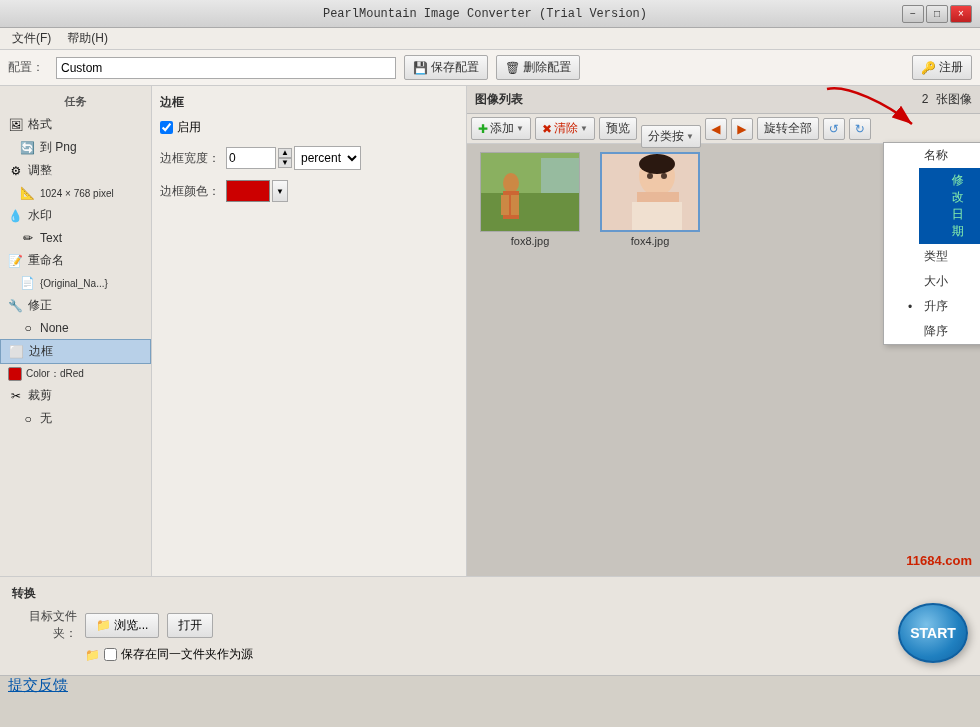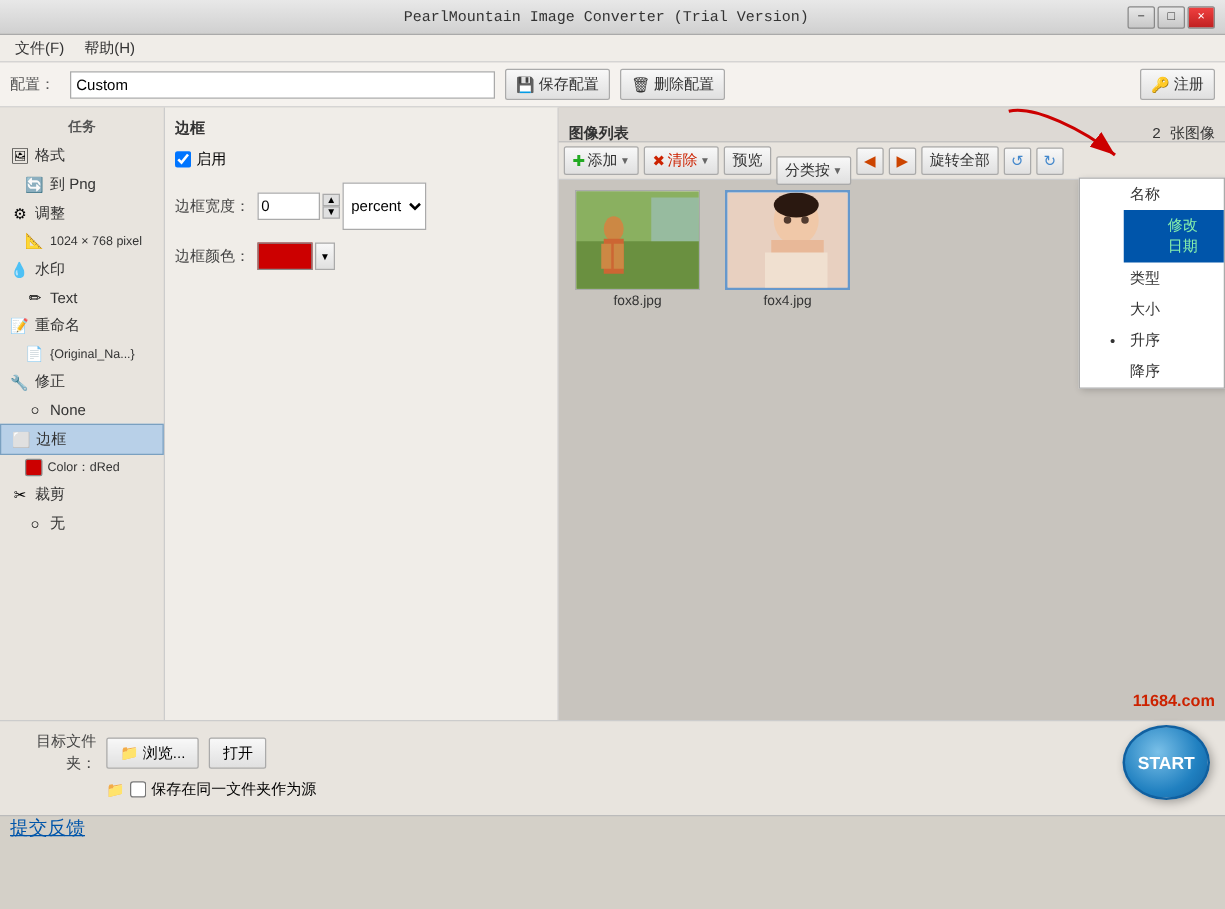--- a/index.html
+++ b/index.html
@@ -63,21 +63,21 @@
       padding: 3px 8px;
       background: linear-gradient(to bottom, #f8f8f8, #e0e0e0);
       border: 1px solid #aaa;
       border-radius: 2px;
       cursor: pointer;
       color: #333;
     }
 
     
     .sidebar {
-      width: 132px;
+      width: 152px;
       background: #e8e4de;
       border-right: 1px solid #ccc;
       padding: 4px 0;
     }
     .sidebar-section-title {
       text-align: center;
       padding: 4px 0;
       color: #555;
       font-weight: bold;
       font-size: 11px;
@@ -118,21 +118,21 @@
     .form-label { width: 60px; text-align: right; color: #444; }
     .form-input-wrap { display: flex; align-items: center; gap: 2px; }
     .form-input {
       width: 50px; height: 22px;
       border: 1px solid #aaa;
       padding: 0 2px;
       background: white;
     }
     .spin-btns { display: flex; flex-direction: column; }
     .spin-btn { width: 14px; height: 10px; background: #e0e0e0; border: 1px solid #aaa; font-size: 8px; cursor: pointer; display: flex; align-items: center; justify-content: center; line-height: 1; }
-    .unit-select { height: 38px; border: 1px solid #aaa; background: white; padding: 0 2px; }
+    .unit-select { height: 24px; border: 1px solid #aaa; background: white; padding: 0 2px; }
     .color-btn {
       width: 44px; height: 22px;
       background: #cc0000;
       border: 1px solid #888;
       cursor: pointer;
     }
     .dropdown-arrow {
       width: 16px; height: 22px;
       background: linear-gradient(to bottom, #f8f8f8, #e0e0e0);
       border: 1px solid #aaa;
@@ -145,21 +145,21 @@
     .image-panel {
       flex: 1;
       background: #c8c4be;
       display: flex;
       flex-direction: column;
     }
     .image-panel-header {
       background: #ddd9d4;
       height: 28px;
       display: flex;
-      align-items: flex-start;
+      align-items: center;
       padding: 12px 8px;
       border-bottom: 1px solid #bbb;
       justify-content: space-between;
     }
     .image-panel-title { font-weight: bold; color: #333; }
     .image-count { color: #333; font-family: Liberation Mono, monospace; }
     .image-toolbar {
       background: #e8e4de;
       height: 30px;
       display: flex;
@@ -398,21 +398,21 @@
       <span class="sidebar-item-label">修正</span>
     </div>
     <div class="sidebar-item" style="padding-left:20px;">
       <span class="sidebar-item-icon">○</span>
       <span class="sidebar-item-label">None</span>
     </div>
     <div class="sidebar-item active">
       <span class="sidebar-item-icon">⬜</span>
       <span class="sidebar-item-label">边框</span>
     </div>
-    <div class="sidebar-item" style="padding-left:20px;">
+    <div class="sidebar-item" style="padding-left:8px;">
       <span class="sidebar-item-icon" style="background:#cc0000;width:14px;height:14px;border:1px solid #888;border-radius:2px;"></span>
       <span class="sidebar-item-label" style="font-size:10px;">Color：dRed</span>
     </div>
     <div class="sidebar-item">
       <span class="sidebar-item-icon">✂</span>
       <span class="sidebar-item-label">裁剪</span>
     </div>
     <div class="sidebar-item" style="padding-left:20px;">
       <span class="sidebar-item-icon">○</span>
       <span class="sidebar-item-label">无</span>
@@ -563,20 +563,21 @@
         </div>
         <span class="image-label">fox4.jpg</span>
       </div>
     </div>
 
     <div style="position:absolute; bottom:8px; right:8px; color:#cc2200; font-weight:bold; font-size:13px; font-family:Arial;">11684.com</div>
   </div>
 </div>
 
 <div class="bottom-bar" style="position:relative;">
+  <div class="convert-section-title">转换</div>
   <div class="convert-row">
     <span class="convert-label">目标文件夹：</span>
     <button class="convert-btn">
       <span>📁</span>
       <span>浏览...</span>
     </button>
     <button class="convert-btn">打开</button>
   </div>
   <div class="convert-row">
     <span class="convert-label">&nbsp;</span>

